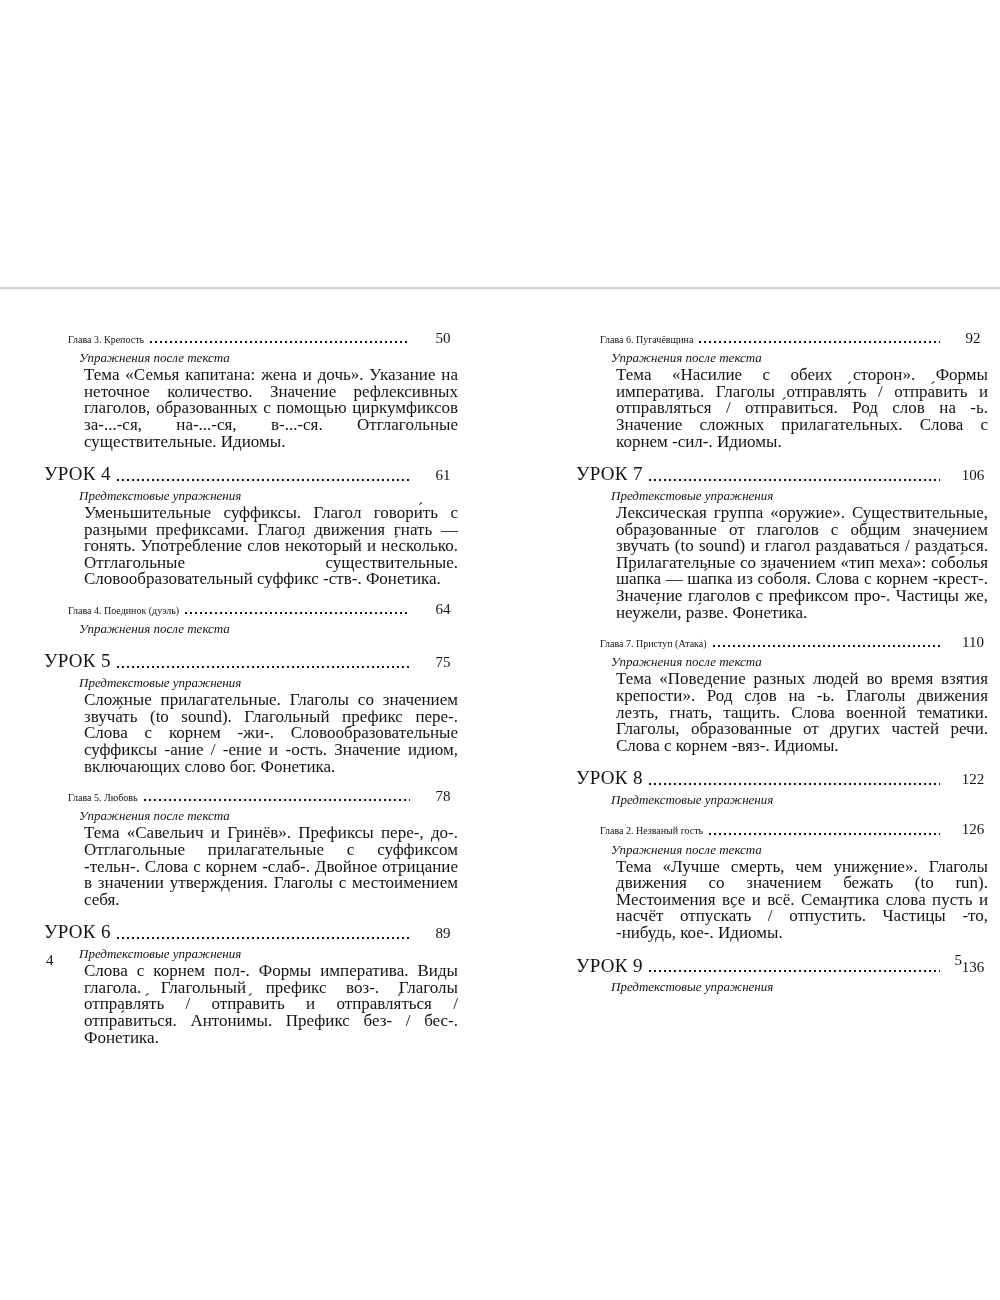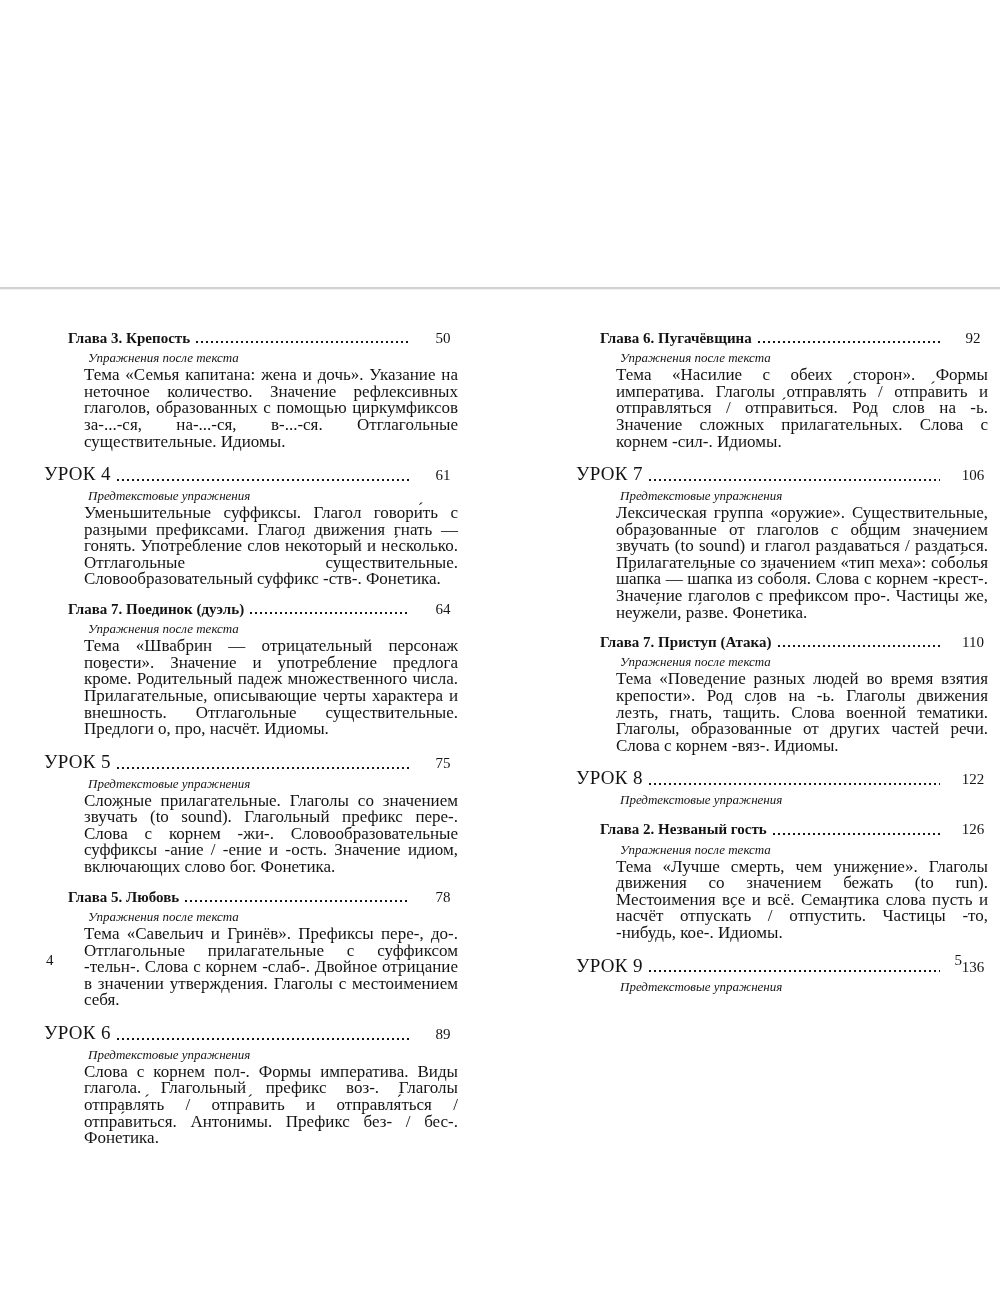--- a/index.html
+++ b/index.html
@@ -43,42 +43,42 @@
     line-height: 1.15;
   }
   .lesson .title {
     font-size: 19px;
     font-weight: normal;
     letter-spacing: 0.3px;
     white-space: nowrap;
   }
   .chapter .title-row { padding-left: 24px; }
   .chapter .title {
-    font-size: 15px;
-    font-weight: bold;
+    font-size: 10px;
+    font-weight: normal;
     white-space: nowrap;
   }
   .leader {
     flex: 1 1 auto;
     height: 3px;
     align-self: flex-end;
     margin: 0 18px 3px 6px;
     background-image: radial-gradient(circle at 1.2px 1.2px, #161616 1px, transparent 1.3px);
     background-size: 5px 3px;
     background-repeat: repeat-x;
   }
   .pagenum {
     flex: 0 0 auto;
     min-width: 30px;
     text-align: center;
     font-size: 15px;
     font-weight: normal;
   }
   .subtitle {
-    margin: 3px 0 1px 44px;
+    margin: 3px 0 1px 35px;
     font-style: italic;
     font-size: 13px;
     line-height: 16px;
   }
   .description {
     margin-left: 40px;
     font-size: 17px;
     line-height: 16.6px;
     text-align: justify;
   }
@@ -110,26 +110,25 @@
     <div class="title-row">
       <span class="title">УРОК 4</span>
       <span class="leader"></span>
       <span class="pagenum">61</span>
     </div>
     <div class="subtitle">Предтекстовые упражнения</div>
     <div class="description">Уменьшительные суффиксы. Глагол говори́ть с разными префиксами. Глагол движения гнать — гоня́ть. Употребление слов не́который и не́сколько. Отглагольные существительные. Словообразовательный суффикс -ств-. Фонетика.</div>
   </div>
       <div class="entry chapter">
     <div class="title-row">
-      <span class="title">Глава 7. Поединок (дуэль)</span>
+      <span class="title">Глава 4. Поединок (дуэль)</span>
       <span class="leader"></span>
       <span class="pagenum">64</span>
     </div>
     <div class="subtitle">Упражнения после текста</div>
-    <div class="description">Тема «Швабрин — отрицательный персонаж повести». Значение и употребление предлога кро́ме. Родительный падеж множественного числа. Прилагательные, описывающие черты характера и внешность. Отглагольные существительные. Предлоги о, про, насчёт. Идиомы.</div>
   </div>
       <div class="entry lesson">
     <div class="title-row">
       <span class="title">УРОК 5</span>
       <span class="leader"></span>
       <span class="pagenum">75</span>
     </div>
     <div class="subtitle">Предтекстовые упражнения</div>
     <div class="description">Сложные прилагательные. Глаголы со значением звуча́ть (to sound). Глагольный префикс пере-. Слова с корнем -жи-. Словообразовательные суффиксы -ание / -ение и -ость. Значение идиом, включающих слово бог. Фонетика.</div>
   </div>

